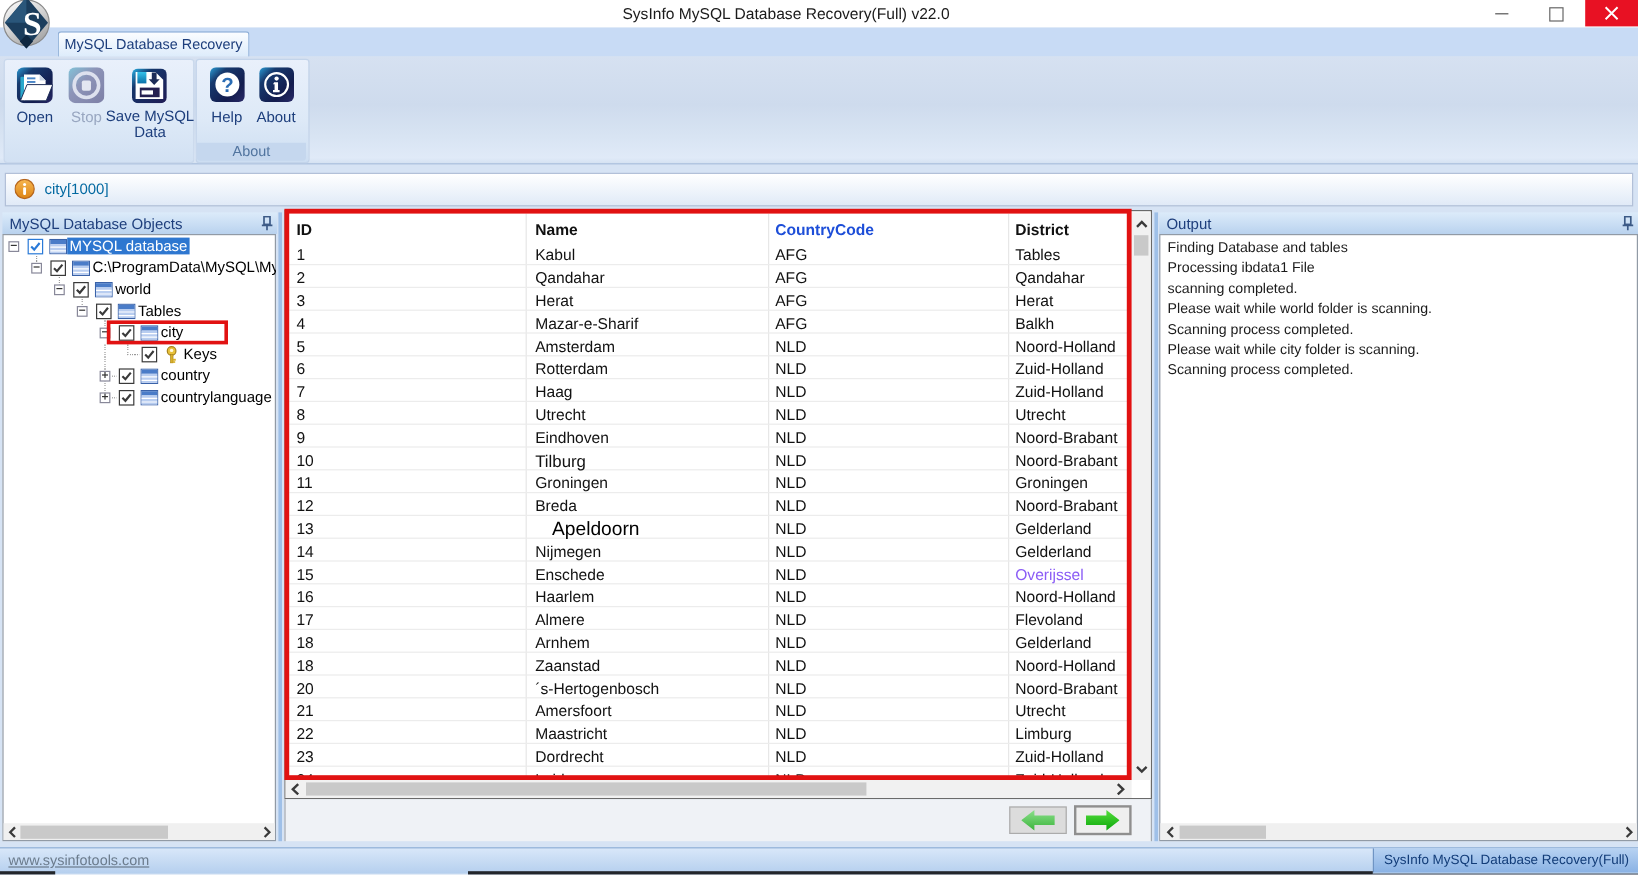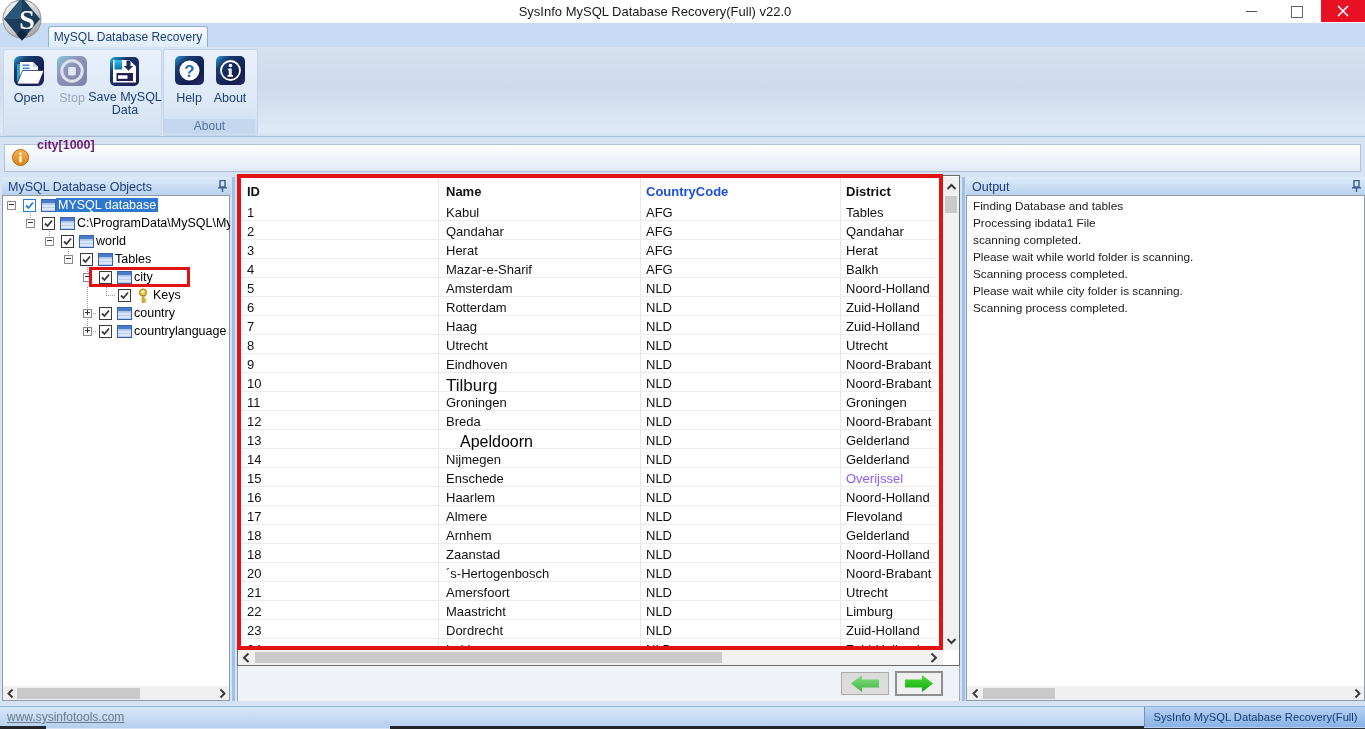--- a/index.html
+++ b/index.html
@@ -133,21 +133,21 @@
     </div>
 
   <div class="abs" style="left:4px;top:144px;width:1355px;height:26px;background:linear-gradient(#ffffff,#e0eaf7);border:1px solid #b2c0d8;"></div>
   <div id="ic-info" class="abs" style="left:12px;top:149px;">
       <svg style="display:block" width="18" height="18">
 <circle cx="8.5" cy="8.5" r="8" fill="url(#orangeg)" stroke="#b5651d" stroke-width="1"></circle>
 <circle cx="8.5" cy="4.8" r="1.3" fill="#ffffff"></circle>
 <rect x="7.3" y="7" width="2.4" height="6.5" rx="1" fill="#ffffff"></rect>
 </svg>
     </div>
-  <div class="abs" style="left:37px;top:138px;font-size:12.5px;font-weight:bold;color:#701a75;">city[1000]</div>
+  <div class="abs" style="left:37px;top:151px;font-size:12.5px;font-weight:normal;color:#0369a1;">city[1000]</div>
 
   <div class="abs" style="left:2px;top:177px;width:229px;height:18px;background:linear-gradient(#dcebfa,#b9d2ee);"></div>
   <div class="abs" style="left:8px;top:180px;font-size:12.5px;color:#1e3e7c;">MySQL Database Objects</div>
   <div id="pin1" class="abs" style="left:218px;top:180px;">
       <svg style="display:block" width="10" height="12">
 <rect x="2" y="0.5" width="5" height="6.5" fill="none" stroke="#3c5a86" stroke-width="1.4"></rect>
 <line x1="0" y1="7.8" x2="9" y2="7.8" stroke="#3c5a86" stroke-width="1.4"></line>
 <line x1="4.5" y1="8" x2="4.5" y2="12" stroke="#3c5a86" stroke-width="1.4"></line>
 </svg>
     </div>
@@ -343,21 +343,21 @@
 <div style="position:absolute;left:205px;top:160px;font-size:13px;color:#111;">Utrecht</div>
 <div style="position:absolute;left:405px;top:160px;font-size:13px;color:#111;">NLD</div>
 <div style="position:absolute;left:605px;top:160px;font-size:13px;color:#111;">Utrecht</div>
 <div style="position:absolute;left:0;top:176px;width:700px;height:19px;border-bottom:1px solid #ececec;box-sizing:border-box;"></div>
 <div style="position:absolute;left:6px;top:179px;font-size:13px;color:#111;">9</div>
 <div style="position:absolute;left:205px;top:179px;font-size:13px;color:#111;">Eindhoven</div>
 <div style="position:absolute;left:405px;top:179px;font-size:13px;color:#111;">NLD</div>
 <div style="position:absolute;left:605px;top:179px;font-size:13px;color:#111;">Noord-Brabant</div>
 <div style="position:absolute;left:0;top:195px;width:700px;height:19px;border-bottom:1px solid #ececec;box-sizing:border-box;"></div>
 <div style="position:absolute;left:6px;top:198px;font-size:13px;color:#111;">10</div>
-<div style="position:absolute;left:205px;top:198px;font-size:17px;color:#111;">Tilburg</div>
+<div style="position:absolute;left:205px;top:198px;font-size:14px;color:#111;">Tilburg</div>
 <div style="position:absolute;left:405px;top:198px;font-size:13px;color:#111;">NLD</div>
 <div style="position:absolute;left:605px;top:198px;font-size:13px;color:#111;">Noord-Brabant</div>
 <div style="position:absolute;left:0;top:214px;width:700px;height:19px;border-bottom:1px solid #ececec;box-sizing:border-box;"></div>
 <div style="position:absolute;left:6px;top:217px;font-size:13px;color:#111;">11</div>
 <div style="position:absolute;left:205px;top:217px;font-size:13px;color:#111;">Groningen</div>
 <div style="position:absolute;left:405px;top:217px;font-size:13px;color:#111;">NLD</div>
 <div style="position:absolute;left:605px;top:217px;font-size:13px;color:#111;">Groningen</div>
 <div style="position:absolute;left:0;top:233px;width:700px;height:19px;border-bottom:1px solid #ececec;box-sizing:border-box;"></div>
 <div style="position:absolute;left:6px;top:236px;font-size:13px;color:#111;">12</div>
 <div style="position:absolute;left:205px;top:236px;font-size:13px;color:#111;">Breda</div>

